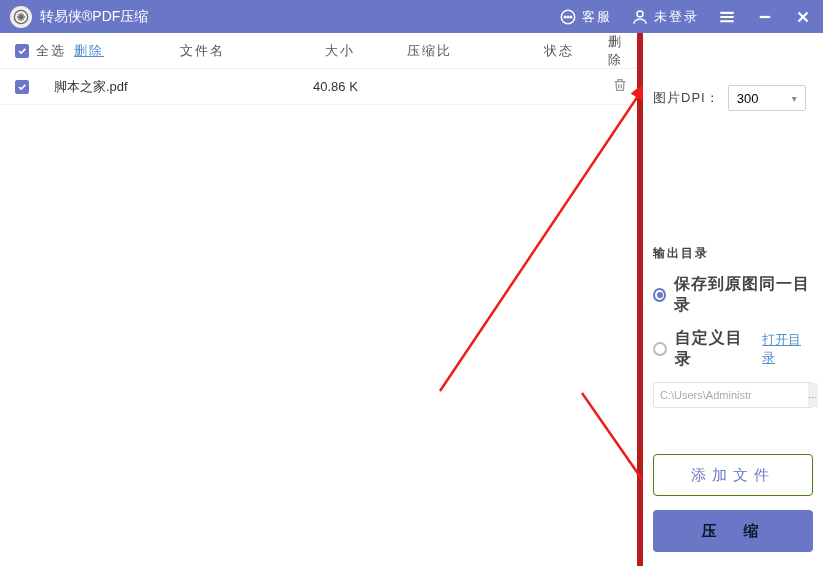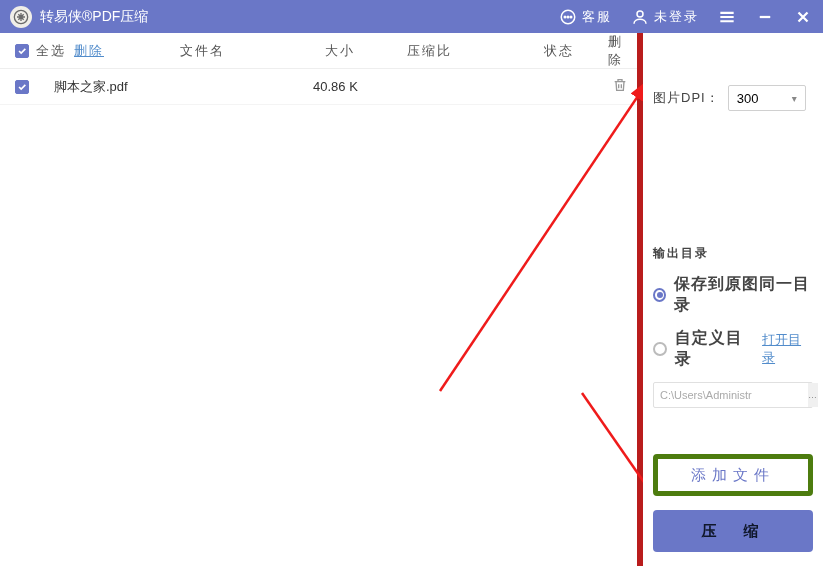--- a/index.html
+++ b/index.html
@@ -48,21 +48,21 @@
   .radio-off { border-color: #BBB; }
   .radio-dot { width: 6px; height: 6px; background: #6A77C7; border-radius: 50%; }
   .radio-label { color: #444; letter-spacing: 1px; font-size: 16px; font-weight: bold; }
   .open-dir-link { color: #528CCB; text-decoration: underline; margin-left: 4px; font-size: 13px; }
   .path-row { height: 26px; border: 1px solid #E0E0E0; border-radius: 2px; display: flex; align-items: center; margin-top: 4px; }
   .path-input { flex: 1; padding: 0 6px; color: #AAA; font-size: 11px; white-space: nowrap; overflow: hidden; border: none; background: transparent; }
   .path-browse { width: 20px; height: 24px; background: #F0F0F0; display: flex; align-items: center; justify-content: center; color: #888; cursor: pointer; font-size: 9px; letter-spacing: 1px; }
   
   .side-bottom { position: absolute; bottom: 14px; left: 10px; right: 10px; }
   .btn { height: 42px; border-radius: 4px; display: flex; align-items: center; justify-content: center; font-size: 15px; letter-spacing: 6px; cursor: pointer; margin-top: 14px; }
-  .btn-add { background: #fff; border: 5px solid #4d7c0f; color: #6A77C7; }
+  .btn-add { background: #fff; border: 1px solid #4d7c0f; color: #6A77C7; }
   .btn-compress { background: #6A77C7; color: #0f172a; font-weight: bold; }
   
   
   .annot { position: absolute; pointer-events: none; }
 </style>
 </head>
 <body>
 
 <div class="titlebar">
   <div class="logo">

